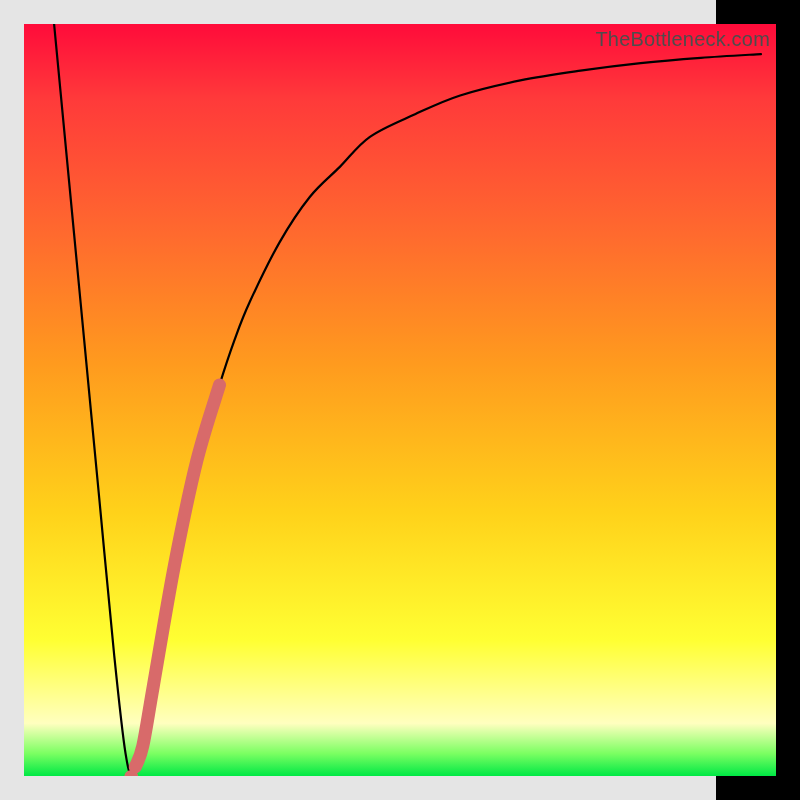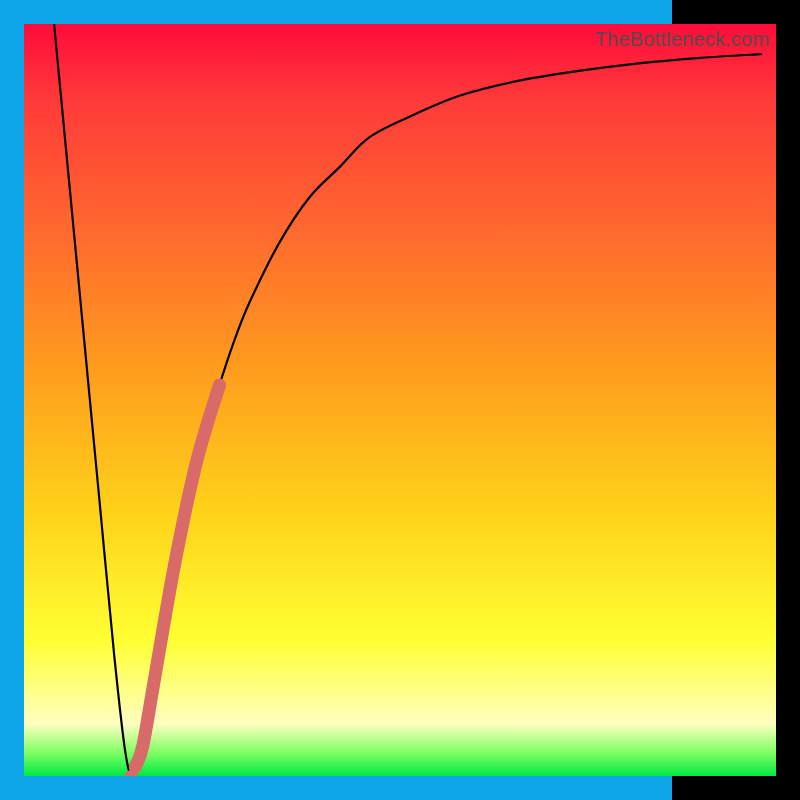--- a/index.html
+++ b/index.html
@@ -8,21 +8,22 @@
     width: 800px;
     height: 800px;
     overflow: hidden;
     background: #000;
     font-family: Arial, Helvetica, sans-serif;
   }
   .frame {
     position: relative;
     width: 672px;
     height: 800px;
-    background: #0ea5e9;
+    background: #e5e5e5;
+    padding-left: 44px;
   }
   .plot {
     position: absolute;
     left: 24px;
     top: 24px;
     width: 752px;
     height: 752px;
     
     background: linear-gradient(
       to bottom,

